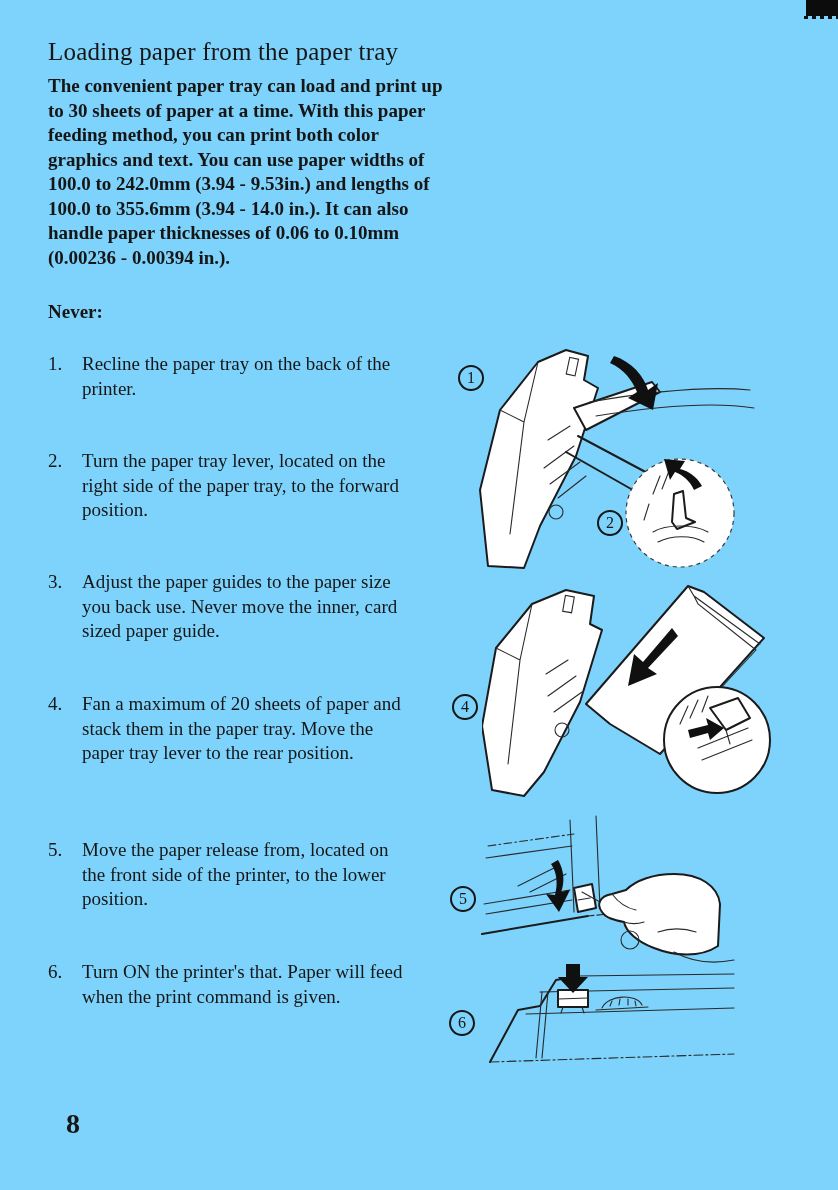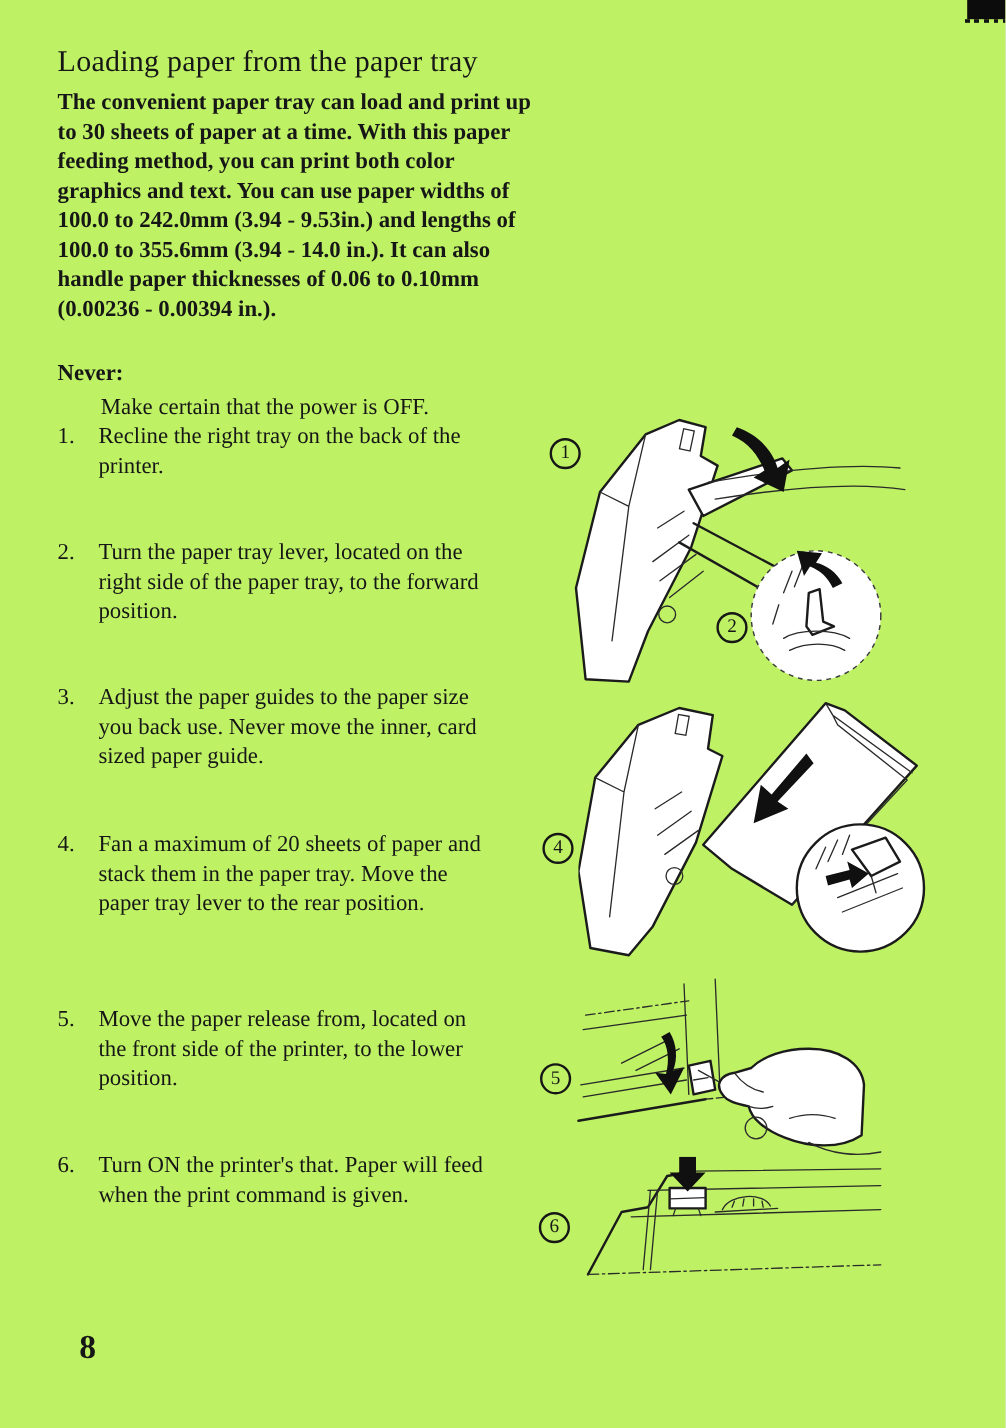--- a/index.html
+++ b/index.html
@@ -1,19 +1,19 @@
 <!DOCTYPE html>
 <html><head>
 <meta charset="utf-8">
 <style>
   html,body{margin:0;padding:0;background:#e8e8e6;}
   .page{
     position:relative;
     width:838px;height:1190px;
-    background:#bef264;
+    background:#7dd3fc;
     font-family:"Liberation Serif","DejaVu Serif",serif;
     color:#161616;
     overflow:hidden;
   }
   
   .corner-bar{position:absolute;left:806px;top:0;width:32px;height:16px;background:#0c0c0c;}
   .corner-frays{position:absolute;left:804px;top:16px;width:34px;height:3px;
     background:repeating-linear-gradient(90deg,#111 0 4px,transparent 4px 8px);}
   .title{
     position:absolute;left:48px;top:38px;width:480px;
@@ -71,25 +71,24 @@
 <div class="page">
 
   <div class="corner-bar"></div>
   <div class="corner-frays"></div>
 
   <h1 class="title">Loading paper from the paper tray</h1>
 
   <p class="intro">The convenient paper tray can load and print up to 30 sheets of paper at a time.  With this paper feeding method, you can print both color graphics and text.  You can use paper widths of 100.0 to 242.0mm (3.94 - 9.53in.) and lengths of 100.0 to 355.6mm (3.94 - 14.0 in.).  It can also handle paper thicknesses of 0.06 to 0.10mm (0.00236 - 0.00394 in.).</p>
 
   <div class="steps-heading">Never:</div>
-  <div class="steps-note">Make certain that the power is OFF.</div>
 
   <div class="step" id="step-1">
     <span class="num">1.</span>
-    <span class="txt">Recline the right tray on the back of the printer.</span>
+    <span class="txt">Recline the paper tray on the back of the printer.</span>
   </div>
   <div class="step" id="step-2">
     <span class="num">2.</span>
     <span class="txt">Turn the paper tray lever, located on the right side of the paper tray, to the forward position.</span>
   </div>
   <div class="step" id="step-3">
     <span class="num">3.</span>
     <span class="txt">Adjust the paper guides to the paper size you back use.  Never move the inner, card sized paper guide.</span>
   </div>
   <div class="step" id="step-4">

